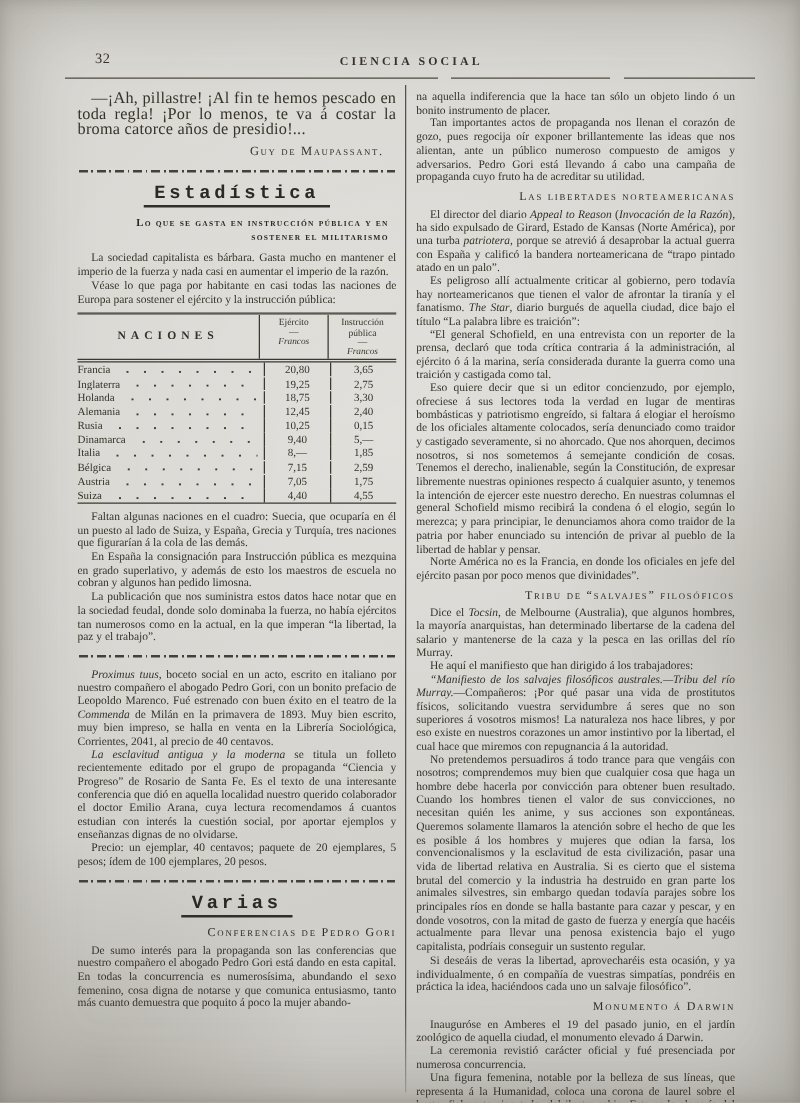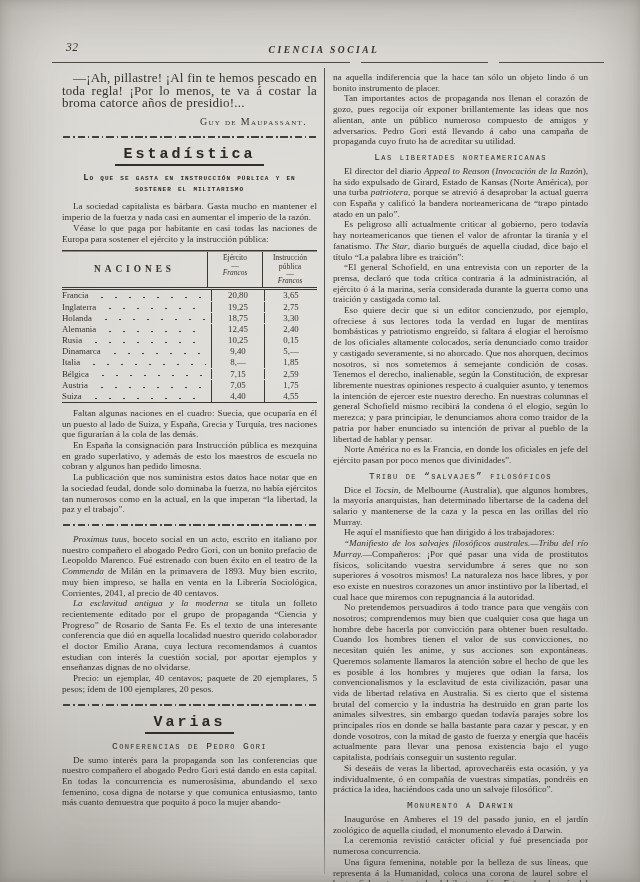--- a/index.html
+++ b/index.html
@@ -9,21 +9,21 @@
       radial-gradient(circle at 12% 96%, rgba(120,115,105,.25), transparent 18%),
       radial-gradient(circle at 96% 55%, rgba(125,120,110,.18), transparent 22%),
       radial-gradient(circle at 50% 40%, rgba(255,255,252,.25), transparent 60%),
       linear-gradient(160deg,#dcdad5 0%,#d6d4cf 55%,#cbc9c4 100%);
     box-shadow: inset 0 0 70px rgba(70,65,55,.38), inset 0 0 12px rgba(70,65,55,.22);
     color:#37332a;
     font-family:"Liberation Serif", serif;
     font-size:9.2px;line-height:10.7px;
   }
   
-  .hdr{position:absolute;top:42px;left:52px;right:44px;height:18px;font-style:italic;}
+  .hdr{position:absolute;top:42px;left:62px;right:44px;height:18px;}
   .pagenum{position:absolute;left:14px;top:0;font-size:11.5px;letter-spacing:.5px;}
   .ptitle{position:absolute;left:0;right:0;top:3px;text-align:center;font-weight:bold;
           font-size:9.5px;letter-spacing:2.5px;}
   .hdr-rule{position:absolute;top:62px;left:52px;right:36px;height:1px;
     background:linear-gradient(90deg,#4e4a42 0 54%,transparent 54% 56%,#4e4a42 56% 79%,transparent 79% 81%,#4e4a42 81% 100%);}
   
   .cols{position:absolute;top:72px;left:62px;width:526px;display:flex;gap:16px;}
   .col{width:255px;text-align:justify;}
   .col-divider{position:absolute;top:68px;bottom:8px;left:324px;width:1px;
     background:linear-gradient(#55504a 0 92%,rgba(85,80,74,.3));}
@@ -36,22 +36,22 @@
           margin:7px 10px 6px 0;text-indent:0;}
   
   .sdiv{height:2px;margin:9px 1px 8px;
     background:repeating-linear-gradient(90deg,#45413a 0 7px,transparent 7px 10px,#45413a 10px 11.5px,transparent 11.5px 14.5px);}
   
   .bighead{display:table;margin:4px auto 7px;text-indent:0;text-align:center;
     font-weight:bold;font-size:15px;line-height:17px;letter-spacing:3px;
     border-bottom:2.2px solid #332f28;padding:0 8px 1px;color:#2c2822;
     font-family:Liberation Mono, monospace;}
   
-  .subhead{text-align:center;text-indent:0;font-variant:small-caps;letter-spacing:1.4px;
-    font-size:9.6px;line-height:11px;margin:5px 0 3px;color:#2f2b24;font-family:Liberation Mono, monospace;}
+  .subhead{text-align:right;text-indent:0;font-variant:small-caps;letter-spacing:1.4px;
+    font-size:9.6px;line-height:11px;margin:5px 0 3px;color:#2f2b24;}
   .subhead.bold{font-weight:bold;font-size:8.7px;letter-spacing:1px;margin:2px 6px 6px;}
   
   .ntable{margin:6px 0 5px;border-top:1.5px solid #3c382f;border-bottom:1.5px solid #3c382f;
     font-size:8.8px;}
   .thead{display:flex;border-bottom:3px double #3c382f;border-top:1px solid rgba(60,56,47,.5);}
   .th-nations{flex:1;display:flex;align-items:center;justify-content:center;
     font-weight:bold;letter-spacing:4px;text-transform:uppercase;font-size:9.3px;}
   .th-col{width:52px;border-left:1px solid #3c382f;text-align:center;padding:2px 1px 1px;
     font-size:7.6px;line-height:8.6px;}
   .th-col span{display:block;}

